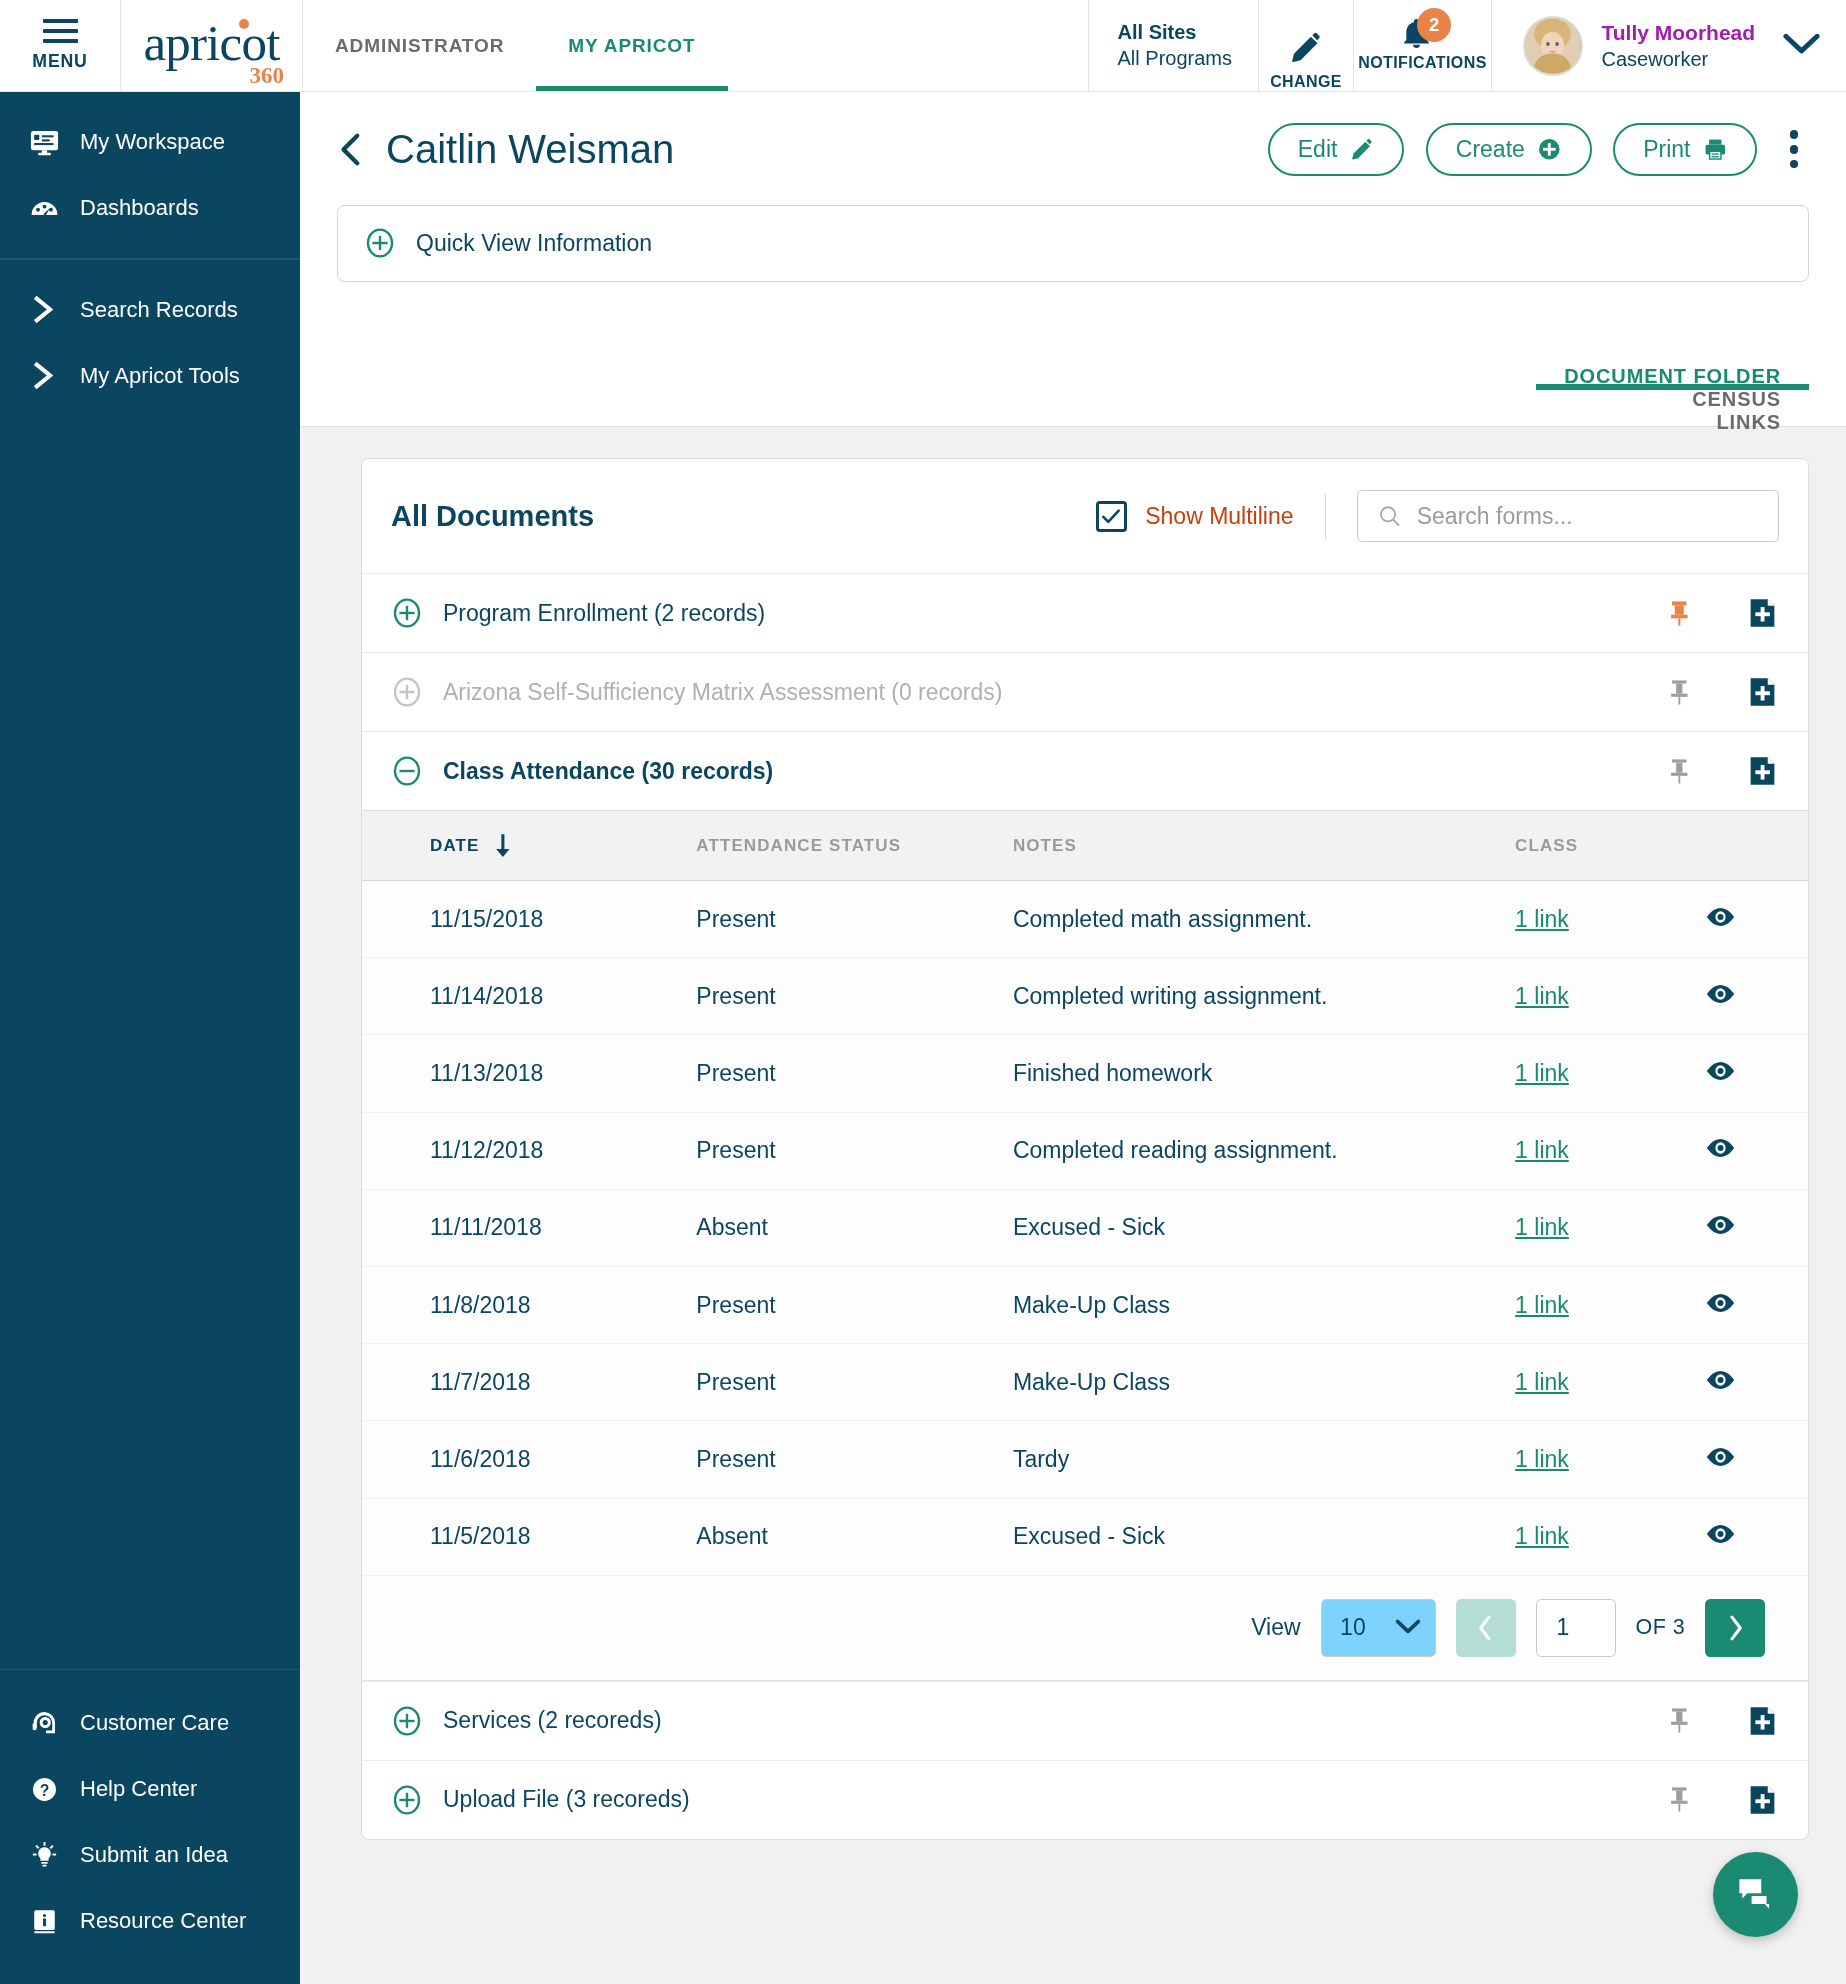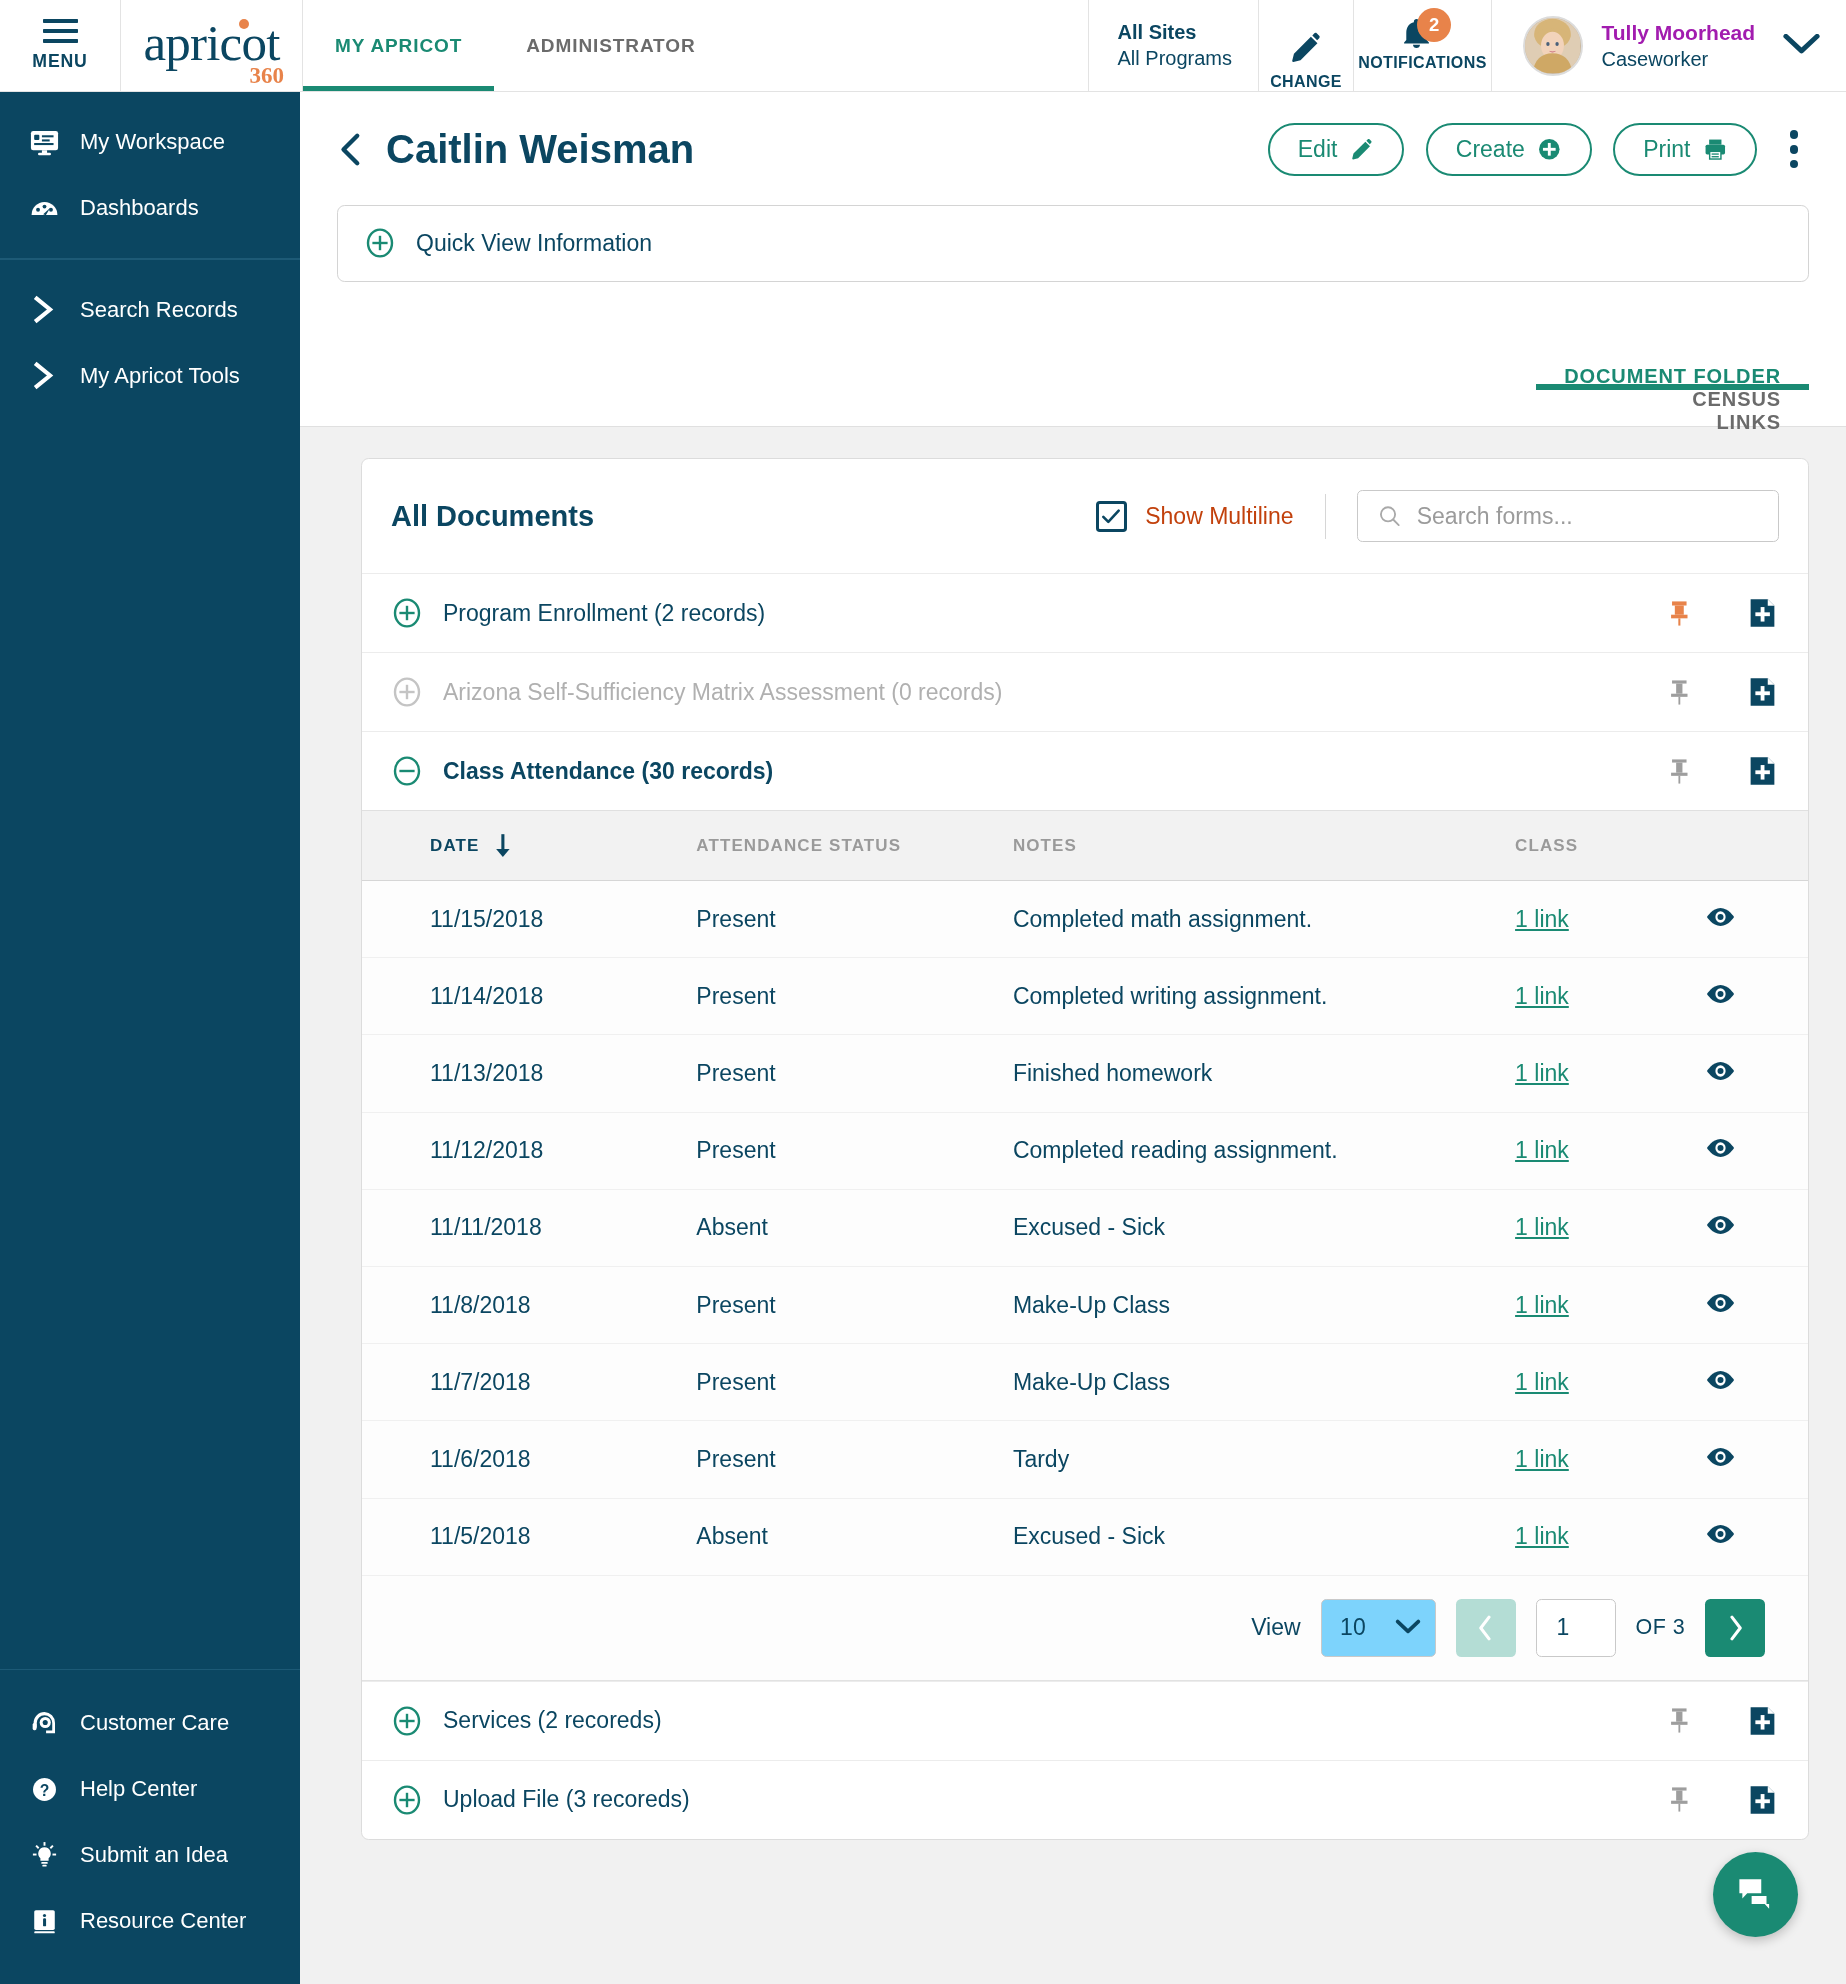--- a/index.html
+++ b/index.html
@@ -122,21 +122,21 @@
   .main {
     position: absolute; top: 92px; left: 300px;
     width: 1546px; height: 1893px; background: #f1f1f1; overflow: hidden;
   }
   .page-head {
     background: #ffffff; padding: 31px 37px 0 37px; height: 273px;
     position: relative;
   }
   .title-row { display: flex; align-items: center; }
   .back-chevron { margin-right: 23px; cursor: pointer; display: flex; }
-  .page-title { font-size: 40px; color: #0b4661; font-weight: bold; }
+  .page-title { font-size: 40px; color: #0b4661; font-weight: normal; }
   .head-actions { margin-left: auto; display: flex; align-items: center; gap: 21.5px; }
   .pill-btn {
     border: 2.3px solid #1a8a73; border-radius: 35px; color: #1a8a73;
     background: #fff; font-size: 23px; padding: 10.8px 28px;
     display: flex; align-items: center; gap: 12.3px; cursor: pointer;
     font-family: "Liberation Sans", sans-serif;
   }
   .kebab { display: flex; flex-direction: column; gap: 6.2px; padding: 6.2px 10.8px; cursor: pointer; }
   .kebab i { width: 8.5px; height: 8.5px; border-radius: 50%; background: #0b4661; display: block; }
   .quickview {
@@ -267,25 +267,25 @@
 
   <div class="logo-cell">
     <div class="logo-wrap">
       <div class="logo-word">apricot</div>
       <div class="logo-dot"></div>
       <div class="logo-360">360</div>
     </div>
   </div>
 
   <div class="main-tabs">
+    <div class="main-tab">
+      <span>ADMINISTRATOR</span>
+    </div>
     <div class="main-tab active">
       <span>MY APRICOT</span>
-    </div>
-    <div class="main-tab">
-      <span>ADMINISTRATOR</span>
     </div>
   </div>
 
   <div class="topbar-spacer"></div>
 
   <div class="sites-cell">
     <div>
       <div class="sites-line1">All Sites</div>
       <div class="sites-line2">All Programs</div>
     </div>

